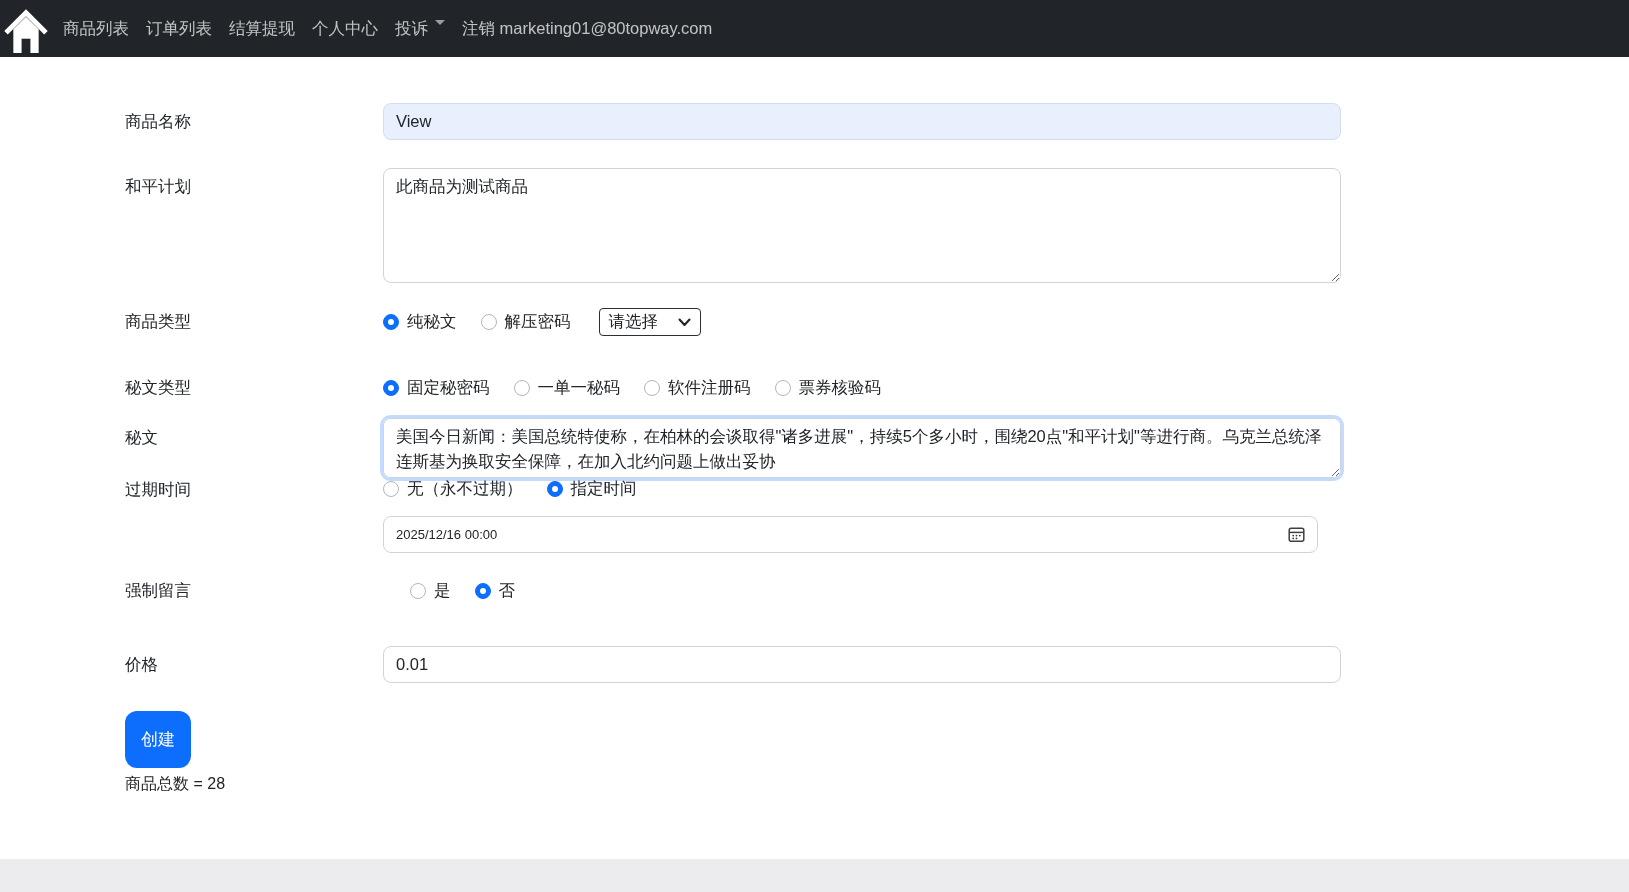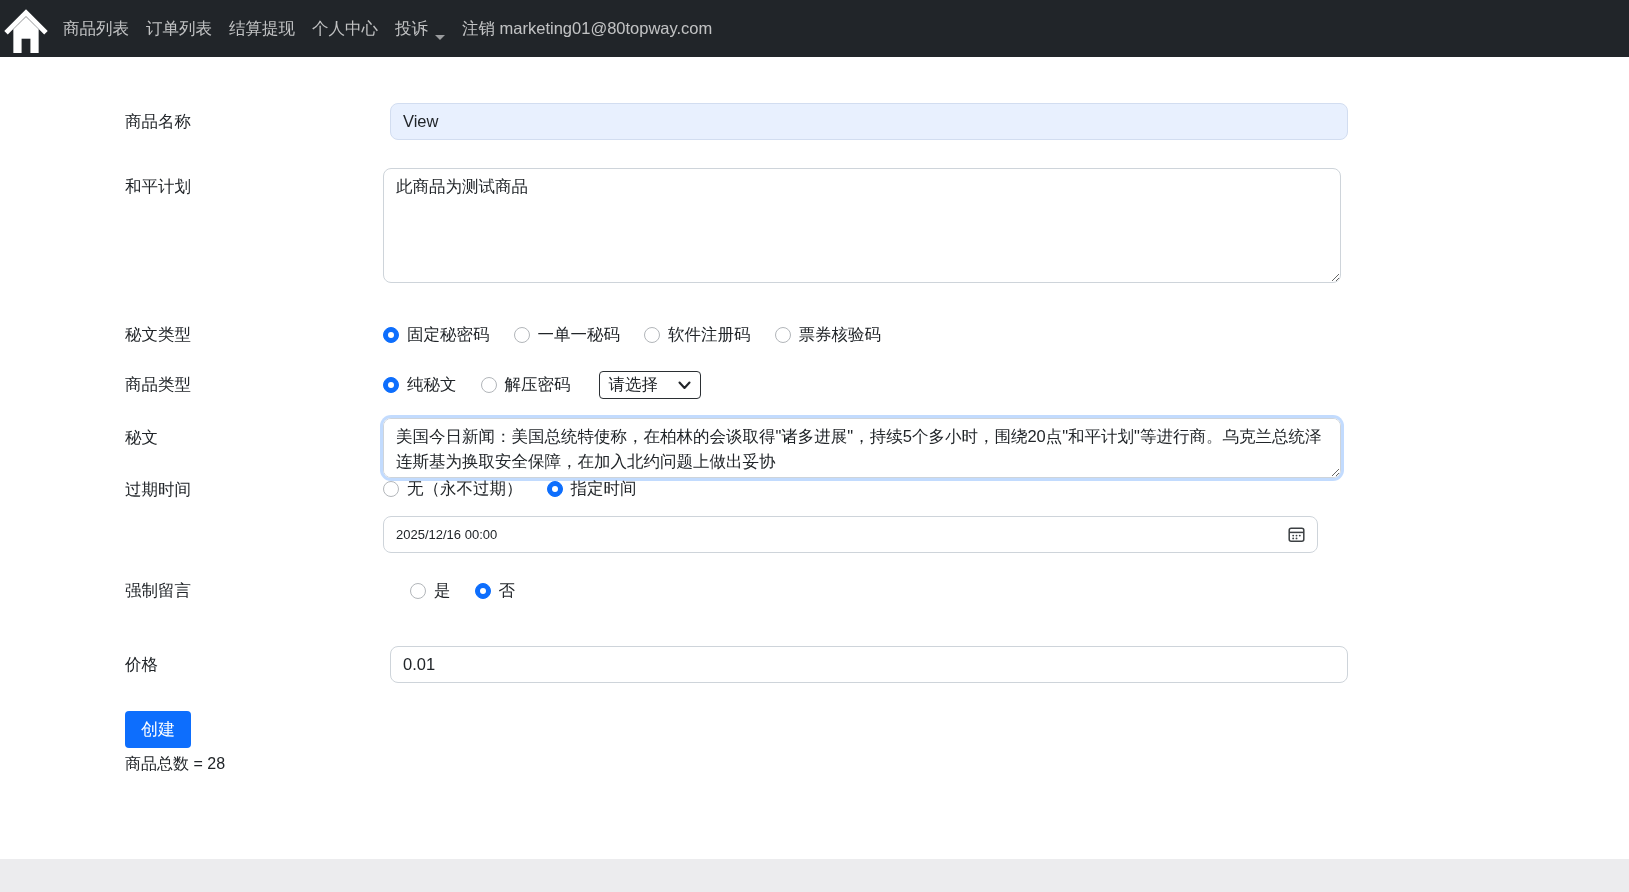--- a/index.html
+++ b/index.html
@@ -16,21 +16,21 @@
     position:relative; height:57px; background:#212529;
     display:flex; align-items:center; padding-left:63px;
   }
   .home-link {
     position:absolute; left:2px; top:5px; width:48px; height:58px;
     display:flex; align-items:flex-start; justify-content:center; z-index:5; cursor:pointer;
   }
   .nav-links { display:flex; align-items:center; gap:17px; }
   .nav-link {
     color:rgba(255,255,255,0.72); text-decoration:none; cursor:pointer;
-    font-size:16.5px; display:flex; align-items:flex-end; gap:7px; white-space:nowrap;
+    font-size:16.5px; display:flex; align-items:flex-start; gap:7px; white-space:nowrap;
   }
   .caret-down {
     width:0; height:0; border-left:5px solid transparent; border-right:5px solid transparent;
     border-top:5px solid rgba(255,255,255,0.55); display:inline-block; margin-top:2px;
   }
 
   
   .form-area { padding-left:125px; }
   .form-row { display:flex; }
   .label-col { flex:0 0 258px; font-size:16.5px; color:#212529; }
@@ -44,21 +44,21 @@
   .row-secret { margin-top:19px; align-items:flex-start; }
   .row-secret .label-col { padding-top:9px; }
   .row-expire { align-items:flex-start; }
   .row-expire .label-col { line-height:22px; }
   .row-force  { margin-top:27px; align-items:center;gap:27px; }
   .row-price  { margin-top:44px; align-items:center; }
 
   .text-input {
     width:958px; height:37px; border:1px solid #ced4da; border-radius:8px;
     padding:5px 12px; font-size:16.5px; font-family:inherit; color:#212529;
-    background:#fff; outline:none;margin-left:7px;
+    background:#fff; outline:none;
   }
   .autofill { background:#e8f0fe; border-color:#d2ddf0; }
 
   textarea.box {
     width:958px; border:1px solid #ced4da; border-radius:8px;
     padding:5px 12px; font-size:16.5px; font-family:inherit; color:#212529;
     line-height:25px; outline:none; resize:both; display:block;
   }
   .intro-ta { height:115px; }
   .secret-ta {
@@ -91,21 +91,21 @@
   
   .datetime-input {
     margin-top:16px; width:935px; height:37px; border:1px solid #ced4da; border-radius:8px;
     padding:0 12px; display:flex; align-items:center; justify-content:space-between;
     font-size:13px; cursor:text; background:#fff;
   }
 
   
   .btn-create {
     margin:28px 0 0 125px; display:inline-block; background:#0d6efd; color:#fff;
-    border:none; border-radius:4px; padding:7px 16px; font-size:17px;
+    border:none; border-radius:12px; padding:17px 16px; font-size:17px;
     font-family:inherit; cursor:pointer;
   }
   .total-line { margin:6px 0 0 125px; font-size:16px; color:#212529; }
 
   .window-edge {
     position:absolute; left:0; right:0; bottom:0; height:33px; background:#ececee;
   }
 </style>
 </head>
 <body>
@@ -154,62 +154,62 @@
     </div>
   </div>
 
   <div class="form-row row-intro">
     <div class="label-col">和平计划</div>
     <div class="field-col">
       <textarea class="box intro-ta" style="">此商品为测试商品</textarea>
     </div>
   </div>
 
-  <div class="form-row row-stype">
-    <div class="label-col">秘文类型</div>
-    <div class="field-col">
-      <div class="radio-row">
-        <label class="radio-opt">
-          <span class="radio checked"></span>
-          <span class="radio-label">固定秘密码</span>
-        </label>
-        <label class="radio-opt">
-          <span class="radio"></span>
-          <span class="radio-label">一单一秘码</span>
-        </label>
-        <label class="radio-opt">
-          <span class="radio"></span>
-          <span class="radio-label">软件注册码</span>
-        </label>
-        <label class="radio-opt">
-          <span class="radio"></span>
-          <span class="radio-label">票券核验码</span>
-        </label>
-      </div>
-    </div>
-  </div>
-
   <div class="form-row row-ptype">
     <div class="label-col">商品类型</div>
     <div class="field-col">
       <div class="radio-row">
         <label class="radio-opt">
           <span class="radio checked"></span>
           <span class="radio-label">纯秘文</span>
         </label>
         <label class="radio-opt">
           <span class="radio"></span>
           <span class="radio-label">解压密码</span>
         </label>
         <div class="select-box">
           <span>请选择</span>
           <svg width="13" height="9" viewBox="0 0 13 9">
             <polyline points="1.5,1.5 6.5,7 11.5,1.5" fill="none" stroke="#212529" stroke-width="2.1" stroke-linecap="round" stroke-linejoin="round"></polyline>
           </svg>
         </div>
+      </div>
+    </div>
+  </div>
+
+  <div class="form-row row-stype">
+    <div class="label-col">秘文类型</div>
+    <div class="field-col">
+      <div class="radio-row">
+        <label class="radio-opt">
+          <span class="radio checked"></span>
+          <span class="radio-label">固定秘密码</span>
+        </label>
+        <label class="radio-opt">
+          <span class="radio"></span>
+          <span class="radio-label">一单一秘码</span>
+        </label>
+        <label class="radio-opt">
+          <span class="radio"></span>
+          <span class="radio-label">软件注册码</span>
+        </label>
+        <label class="radio-opt">
+          <span class="radio"></span>
+          <span class="radio-label">票券核验码</span>
+        </label>
       </div>
     </div>
   </div>
 
   <div class="form-row row-secret">
     <div class="label-col">秘文</div>
     <div class="field-col">
       <textarea class="box secret-ta" style="">美国今日新闻：美国总统特使称，在柏林的会谈取得"诸多进展"，持续5个多小时，围绕20点"和平计划"等进行商。乌克兰总统泽连斯基为换取安全保障，在加入北约问题上做出妥协</textarea>
     </div>
   </div>

